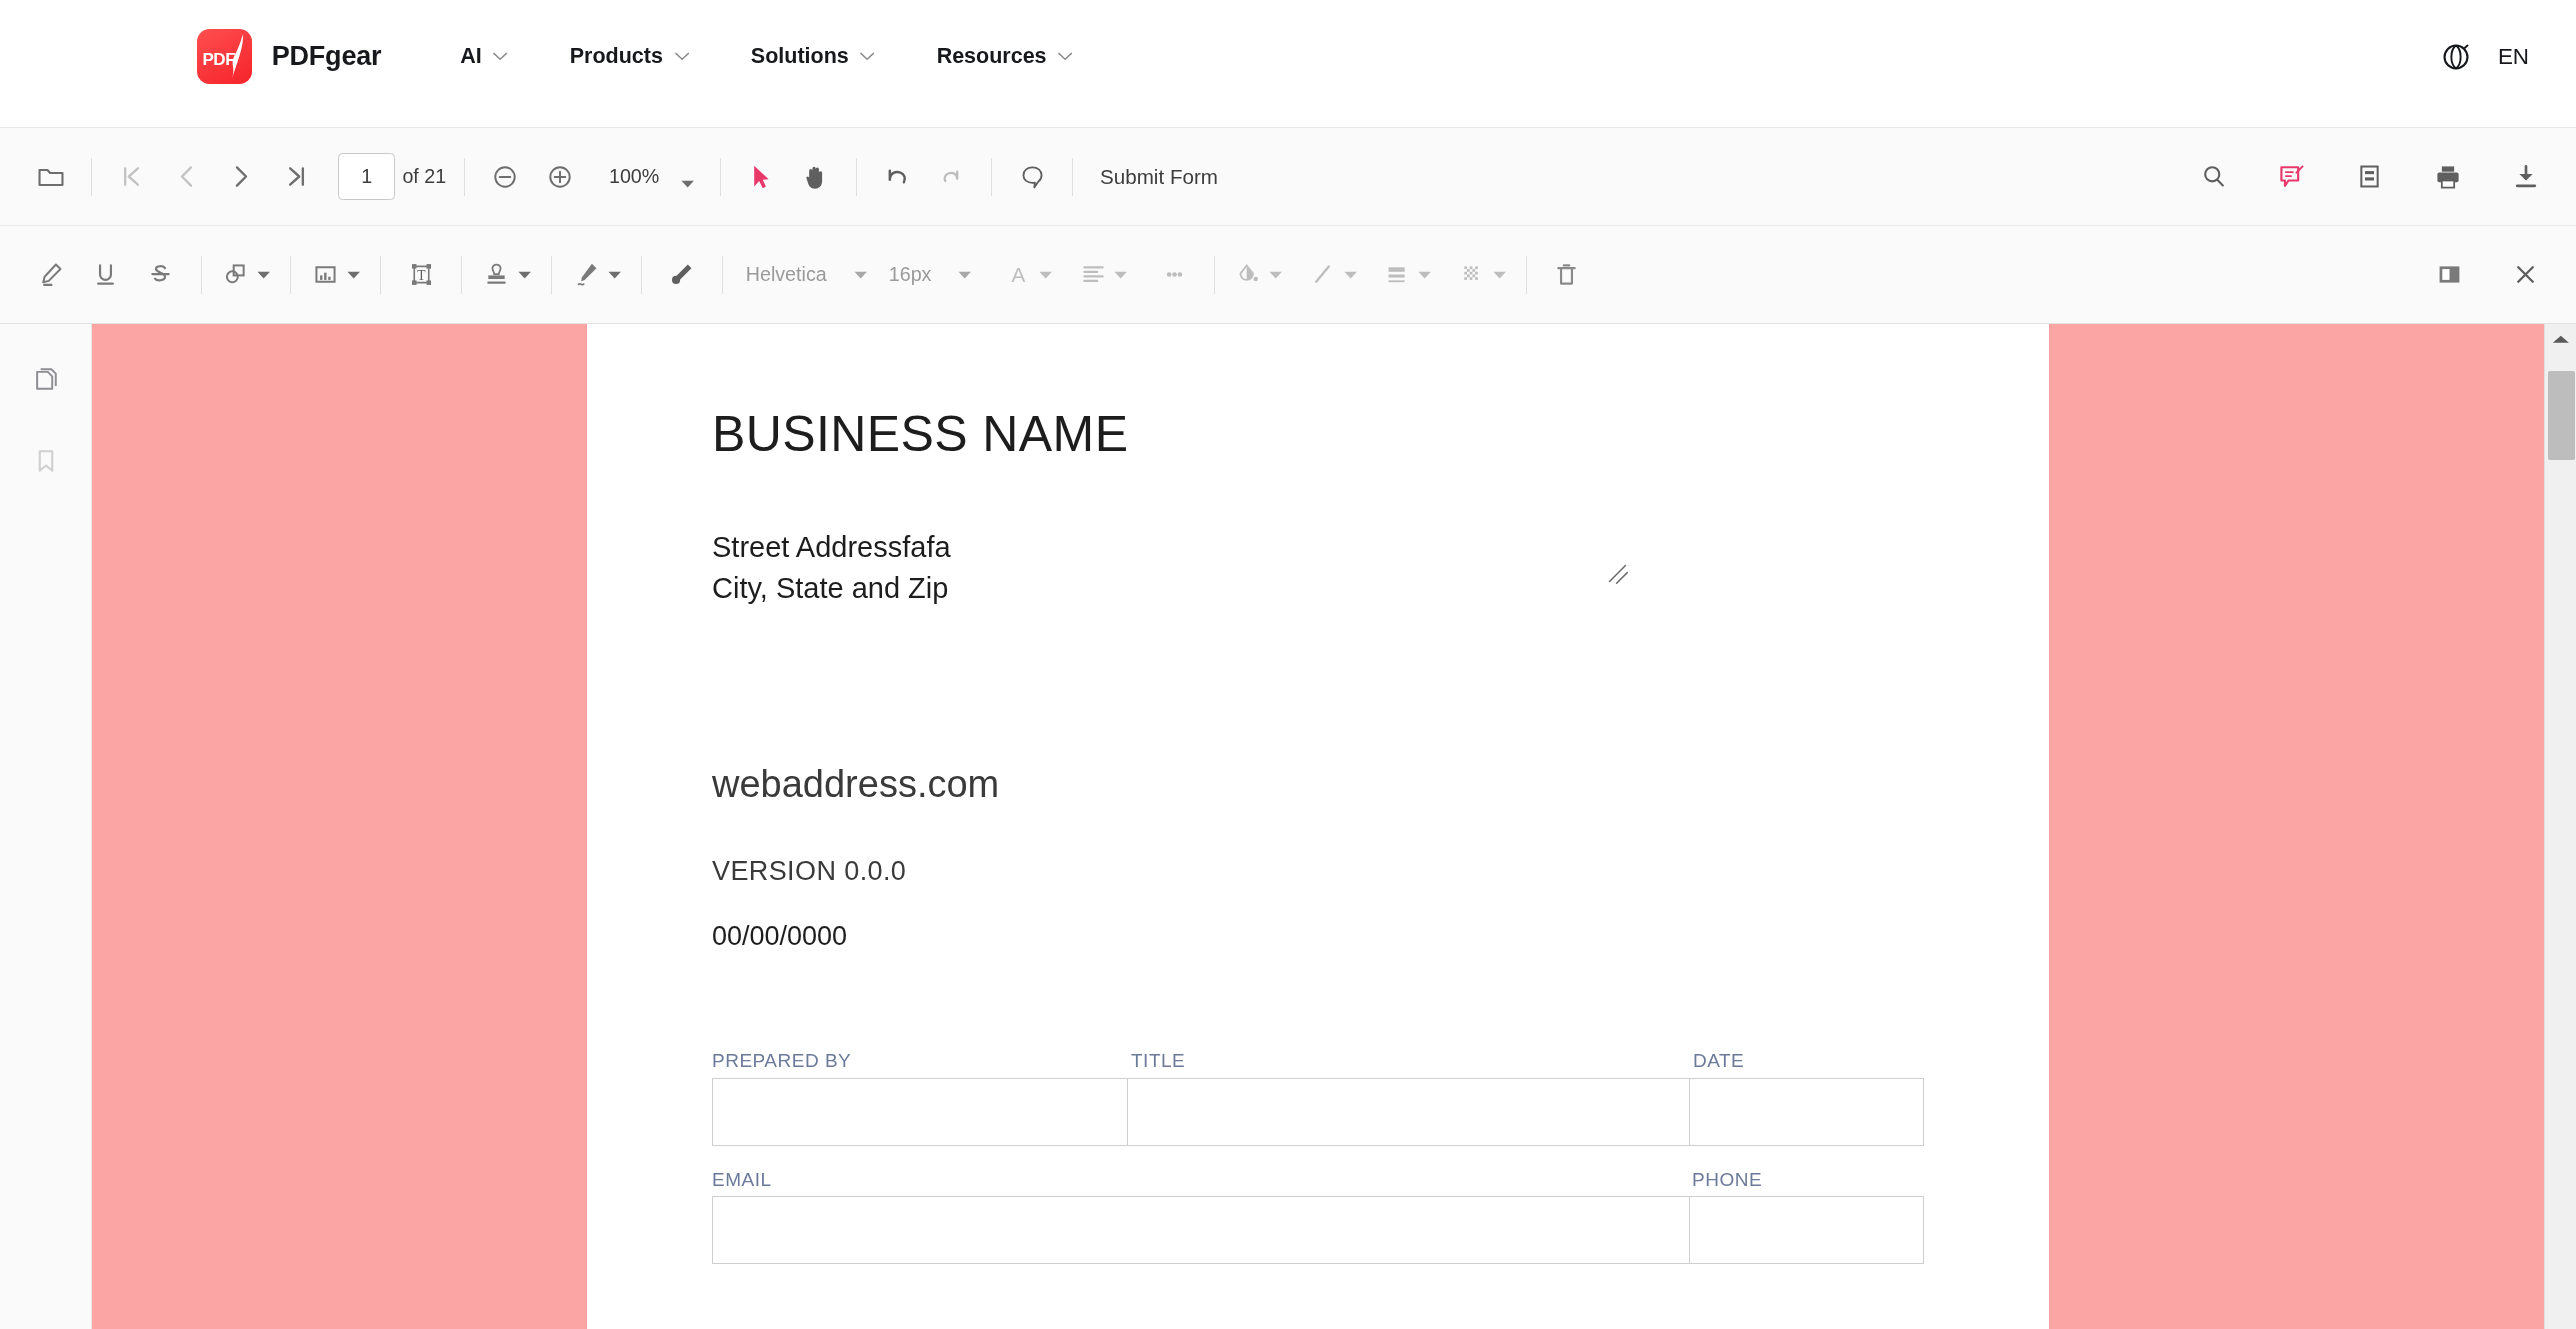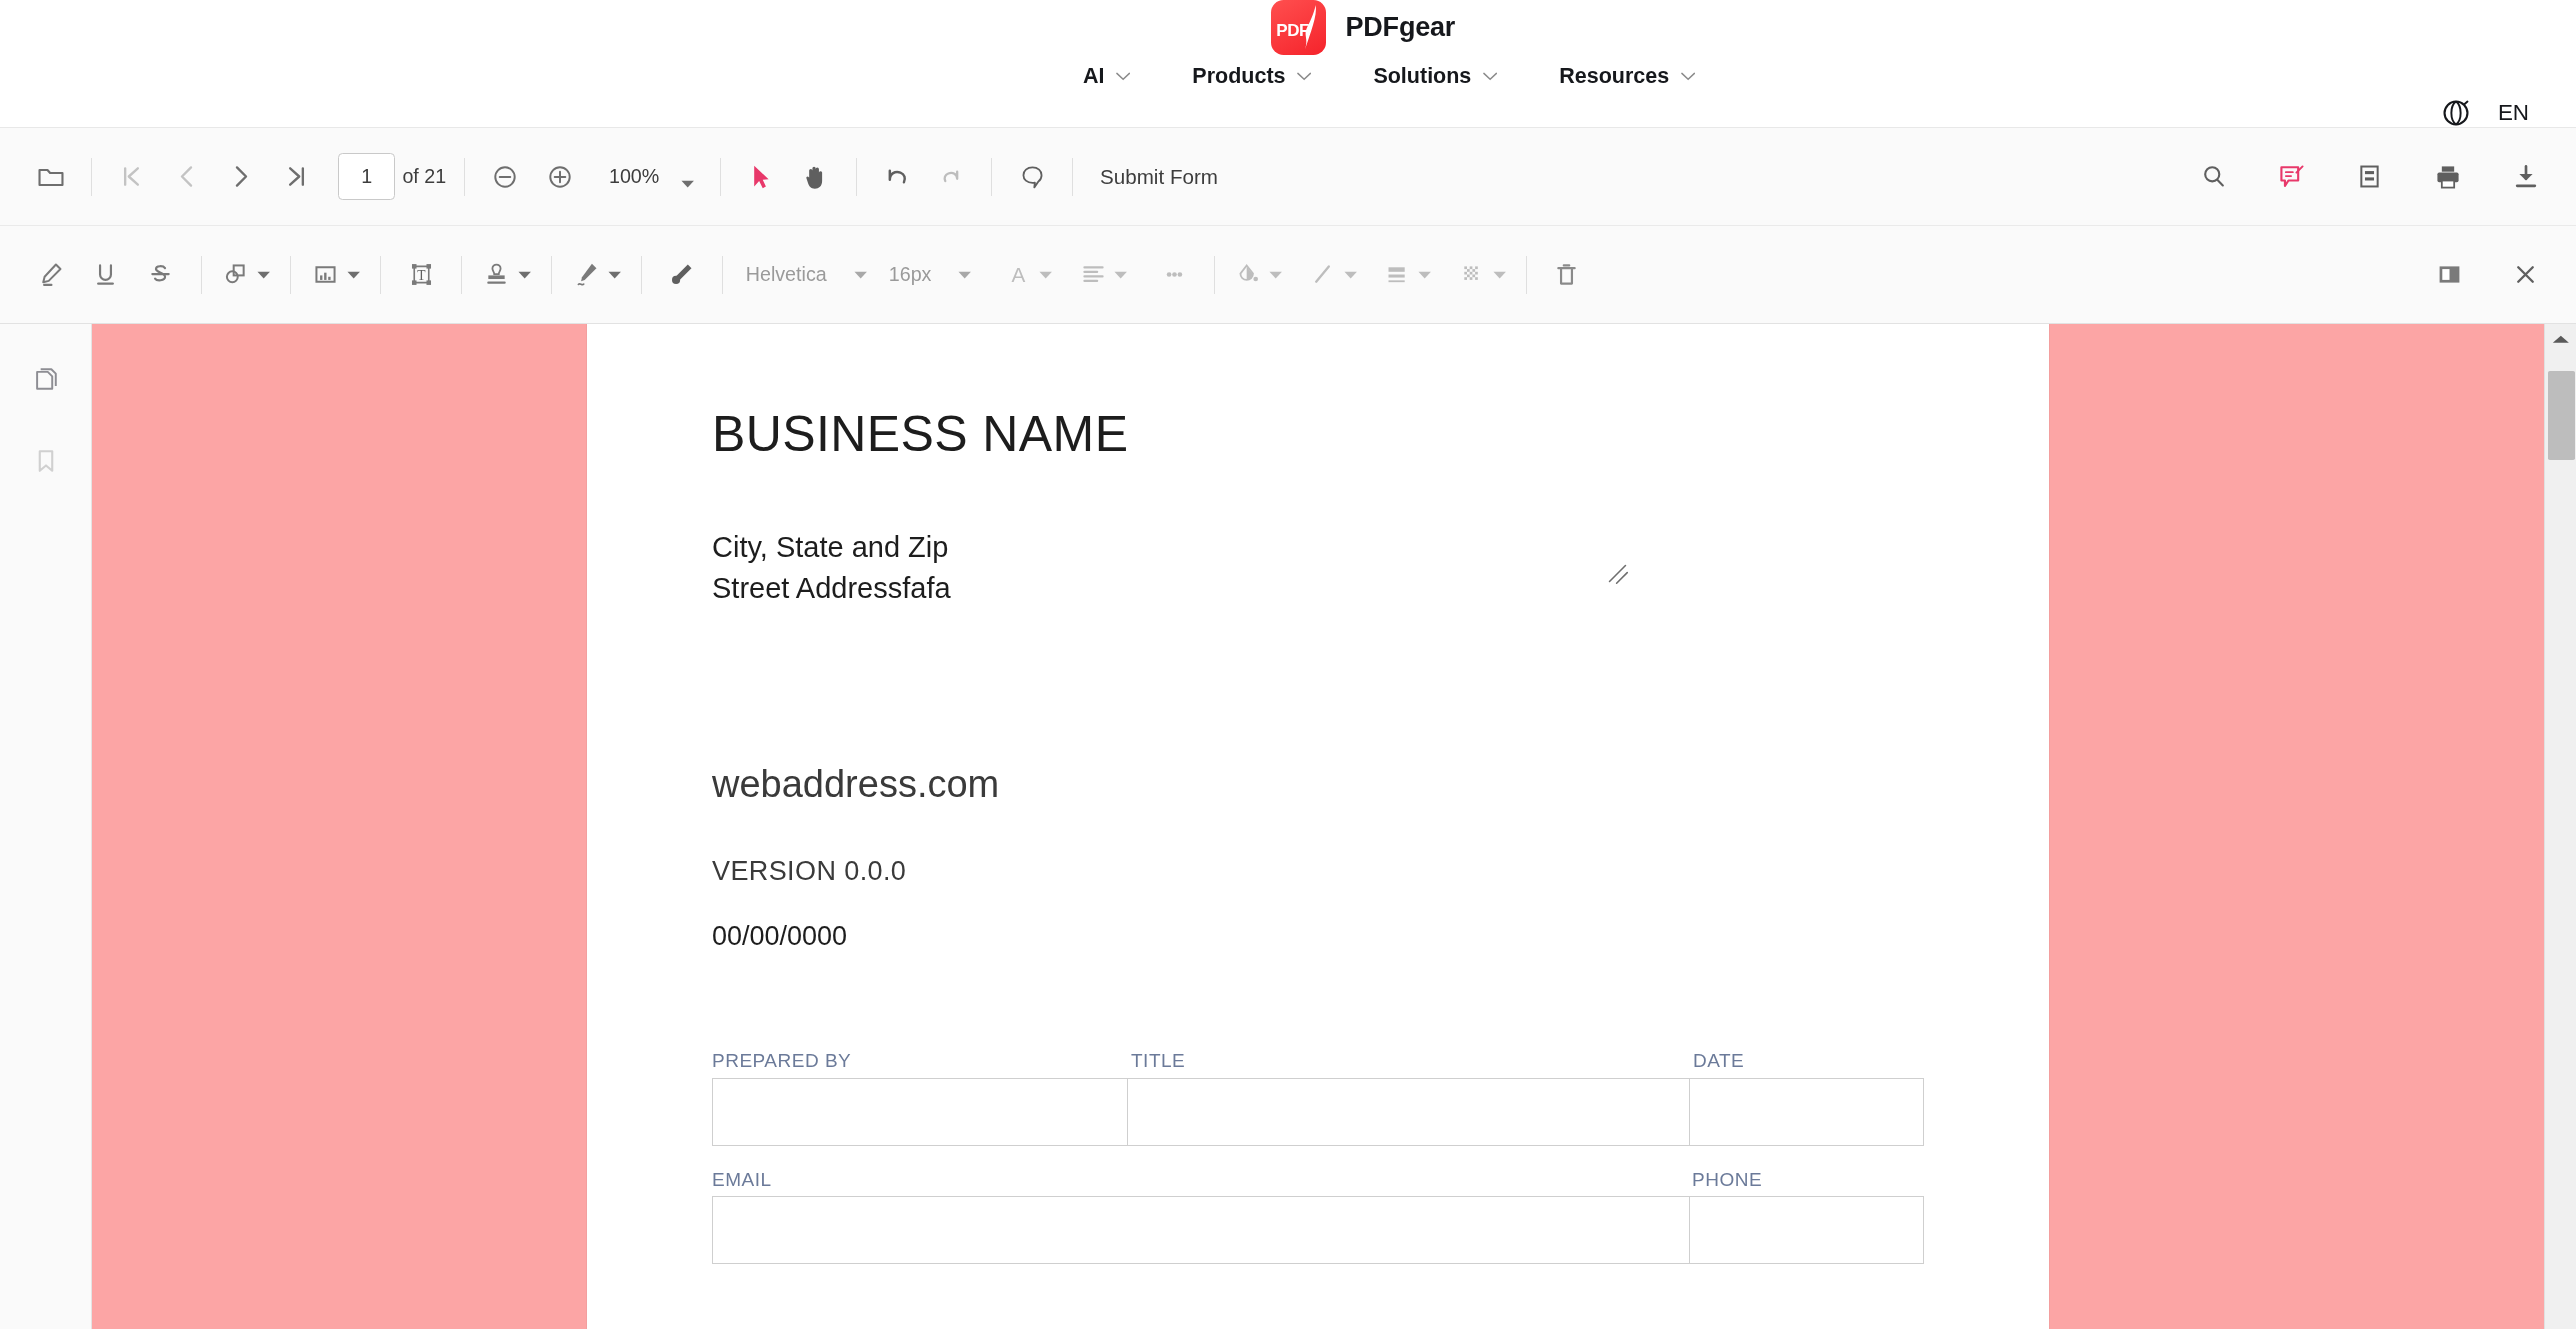--- a/index.html
+++ b/index.html
@@ -13,21 +13,20 @@
 
   
   .site-header {
     height: 128px;
     background: #ffffff;
     display: flex;
     align-items: center;
     padding: 0 47px 14px 197px;
     border-bottom: 0.9px solid #e8e8e8;
     position: relative;
-    flex-direction: column;
   }
   .brand { display: flex; align-items: center; gap: 19.7px; }
   .brand-logo {
     width: 55px; height: 55px;
     border-radius: 12.5px;
     background: linear-gradient(150deg, #ff4f4f 0%, #f5232b 100%);
     position: relative;
     display: flex; align-items: flex-end; justify-content: flex-start;
     overflow: hidden;
     flex: none;
@@ -667,22 +666,22 @@
     </div>
   </div>
 
   <div class="viewer">
     <div class="page">
       <div class="doc-inner">
 
         <div class="doc-title">BUSINESS NAME</div>
 
         <div class="doc-addr">
+          <div>Street Addressfafa</div>
           <div>City, State and Zip</div>
-          <div>Street Addressfafa</div>
         </div>
 
         <svg class="resize-handle" viewBox="0 0 26 26">
           <path d="M4 22 L22 4 M12 24 L24 12" stroke="#6f6f6f" stroke-width="1.8" stroke-linecap="round"></path>
         </svg>
 
         <div class="doc-web">webaddress.com</div>
         <div class="doc-version">VERSION 0.0.0</div>
         <div class="doc-date">00/00/0000</div>
 

